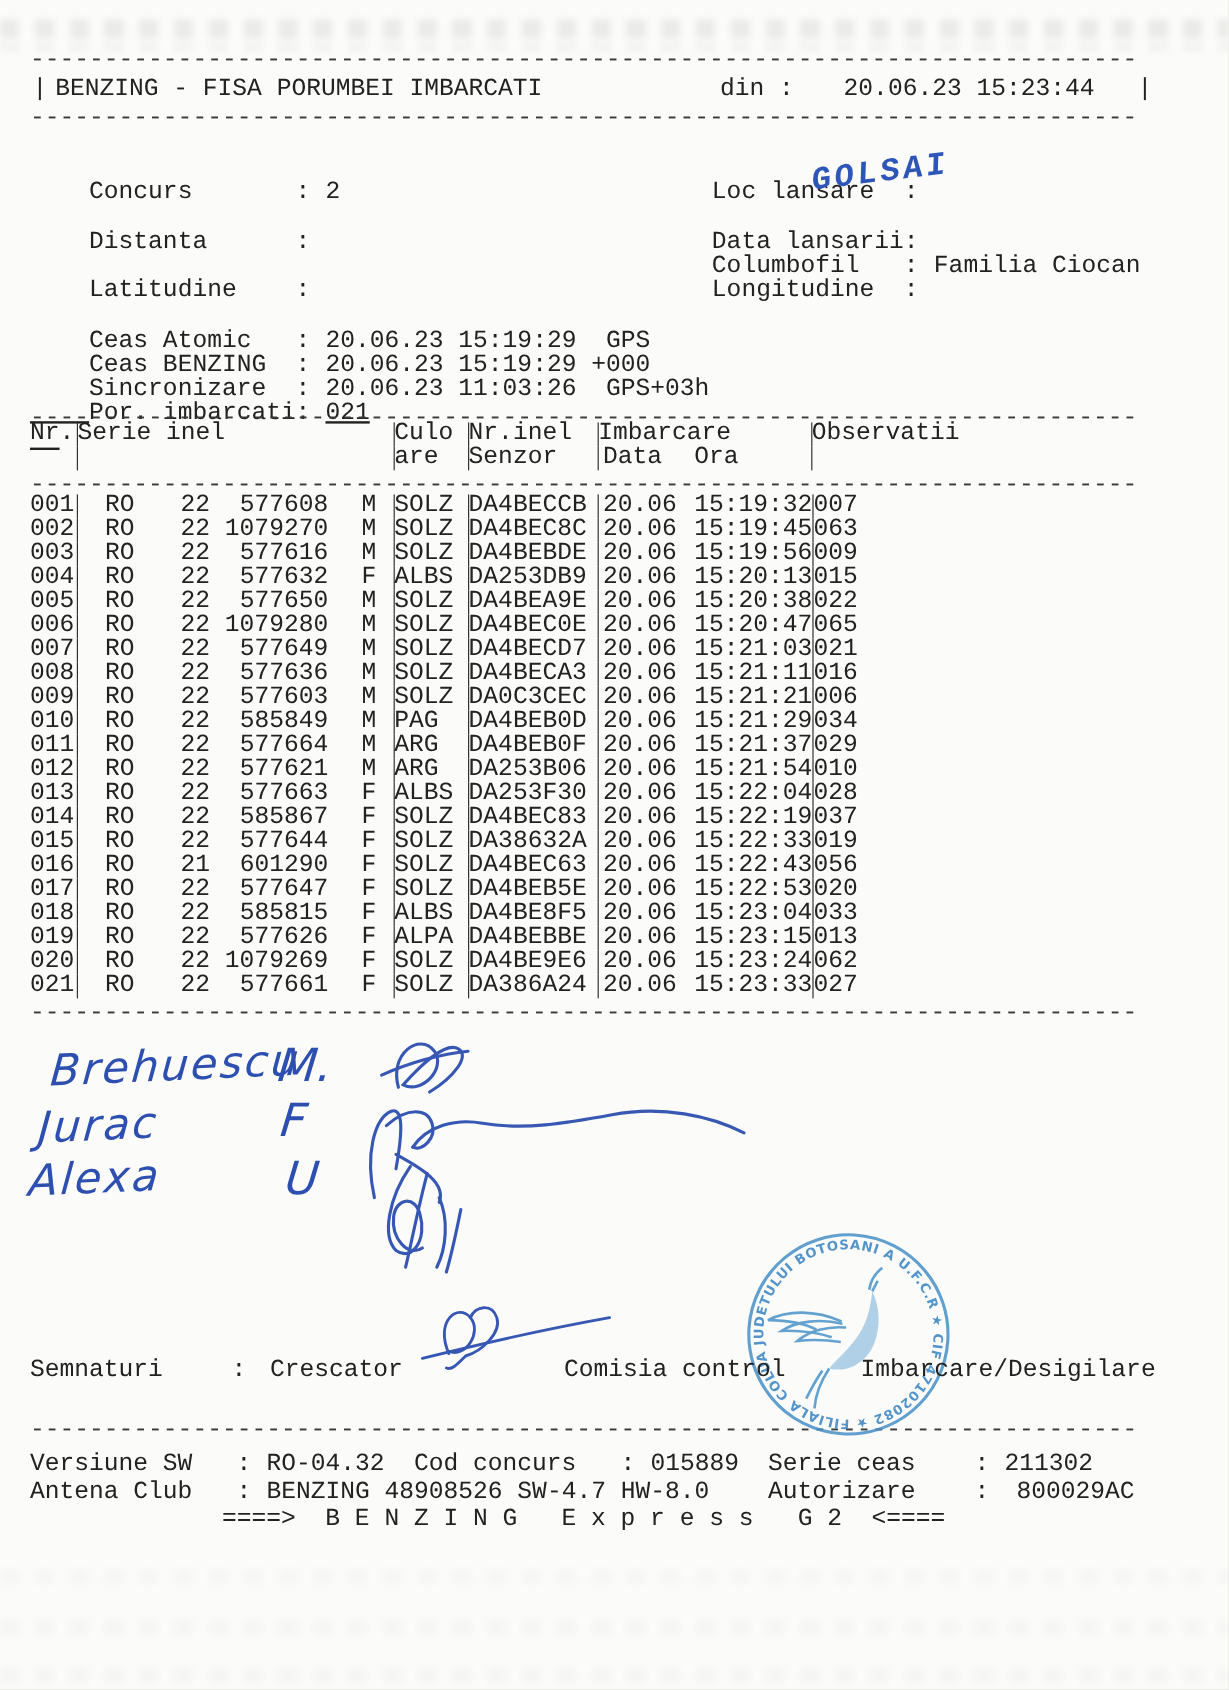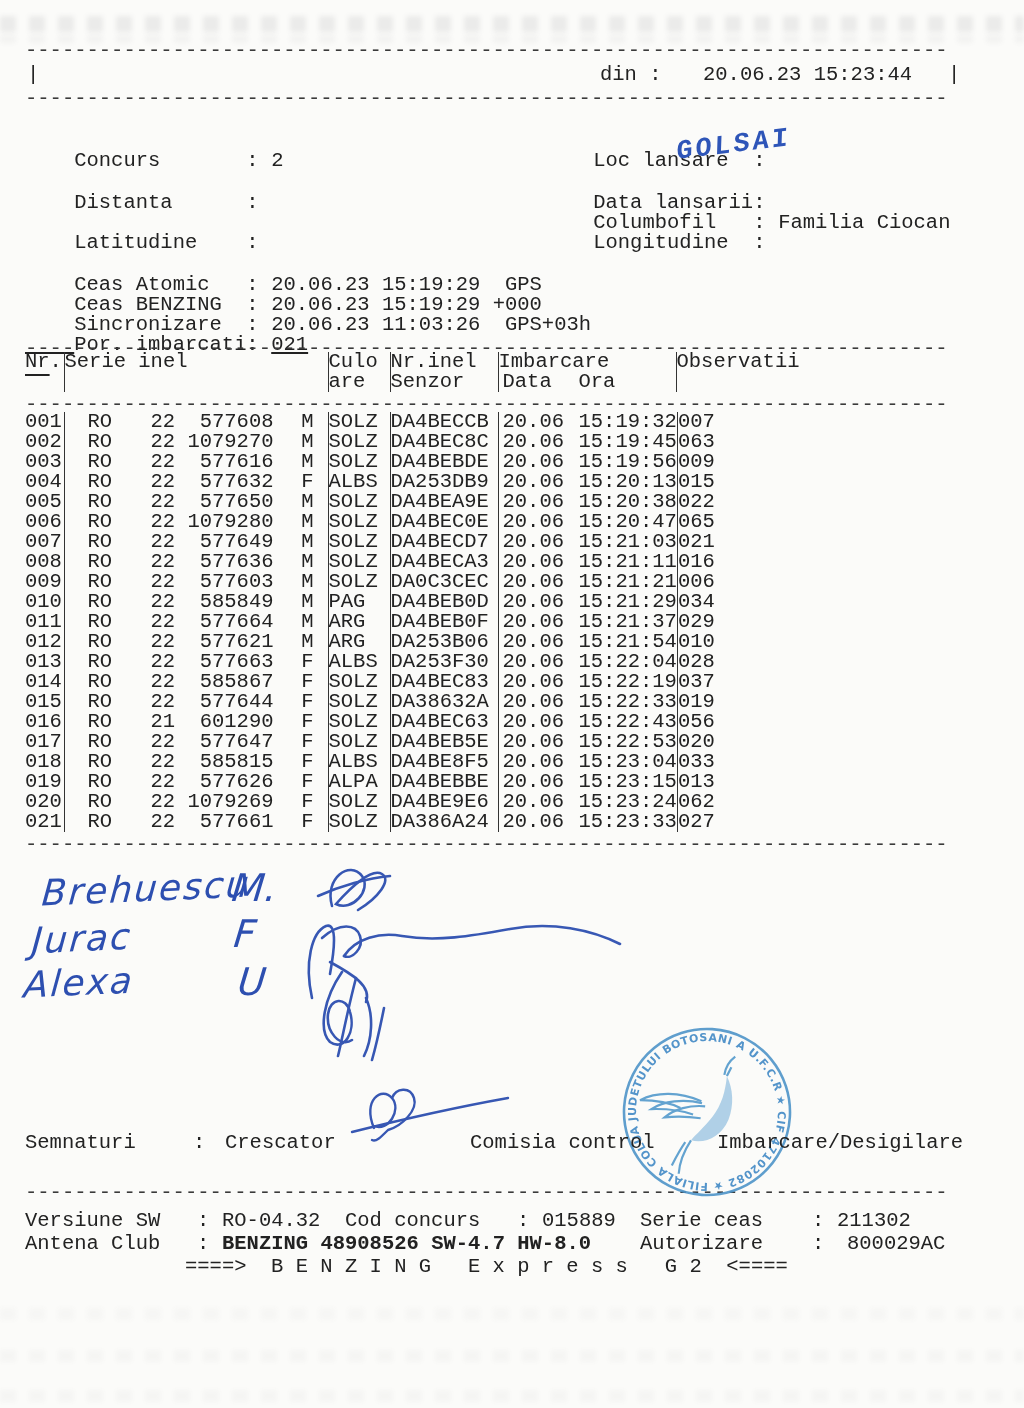--- a/index.html
+++ b/index.html
@@ -47,20 +47,21 @@
 
   <div class="ghost" style="top:16px;height:16px;opacity:.20;"></div>
   <div class="ghost" style="top:35px;height:8px;opacity:.10;"></div>
   <div class="ghost" style="top:1308px;height:12px;opacity:.06;"></div>
   <div class="ghost" style="top:1350px;height:12px;opacity:.07;"></div>
   <div class="ghost" style="top:1390px;height:12px;opacity:.07;"></div>
 
   <div class="sep" style="top:44px;">---------------------------------------------------------------------------</div>
   <div class="abs" style="top:64px;left:0;width:1024px;height:24px;">
     <span class="mono abs" style="left:27px;">|</span>
+    <span class="mono abs" style="left:46px;">BENZING - FISA PORUMBEI IMBARCATI</span>
     <span class="mono abs" style="left:600px;">din :</span>
     <span class="mono abs" style="left:703px;">20.06.23 15:23:44</span>
     <span class="mono abs" style="left:948px;">|</span>
   </div>
   <div class="sep" style="top:92px;">---------------------------------------------------------------------------</div>
 
   <div class="mono abs" style="top:128px;left:25px;">
     <span class="lbl14">Concurs</span><span class="colon">:</span><span class="val">2</span>
   </div>
   <div class="mono abs" style="top:128px;left:500px;">
@@ -402,20 +403,20 @@
     <span class="mono abs" style="left:345px;">Cod concurs</span>
     <span class="mono abs" style="left:517px;">:</span>
     <span class="mono abs" style="left:542px;">015889</span>
     <span class="mono abs" style="left:640px;">Serie ceas</span>
     <span class="mono abs" style="left:812px;">:</span>
     <span class="mono abs" style="left:837px;">211302</span>
   </div>
   <div class="abs" style="top:1233px;left:0;width:1024px;height:22px;">
     <span class="mono abs" style="left:25px;">Antena Club</span>
     <span class="mono abs" style="left:197px;">:</span>
-    <span class="mono abs" style="left:222px;font-weight:bold;">BENZING 48908526 SW-4.7 HW-8.0</span>
+    <span class="mono abs" style="left:222px;">BENZING 48908526 SW-4.7 HW-8.0</span>
     <span class="mono abs" style="left:640px;">Autorizare</span>
     <span class="mono abs" style="left:812px;">:</span>
     <span class="mono abs" style="left:837px;margin-left:10px;">800029AC</span>
   </div>
   <div class="mono abs" style="top:1256px;left:185px;">====&gt;  B E N Z I N G   E x p r e s s   G 2  &lt;====</div>
 
 </div>
 
 </body></html>

